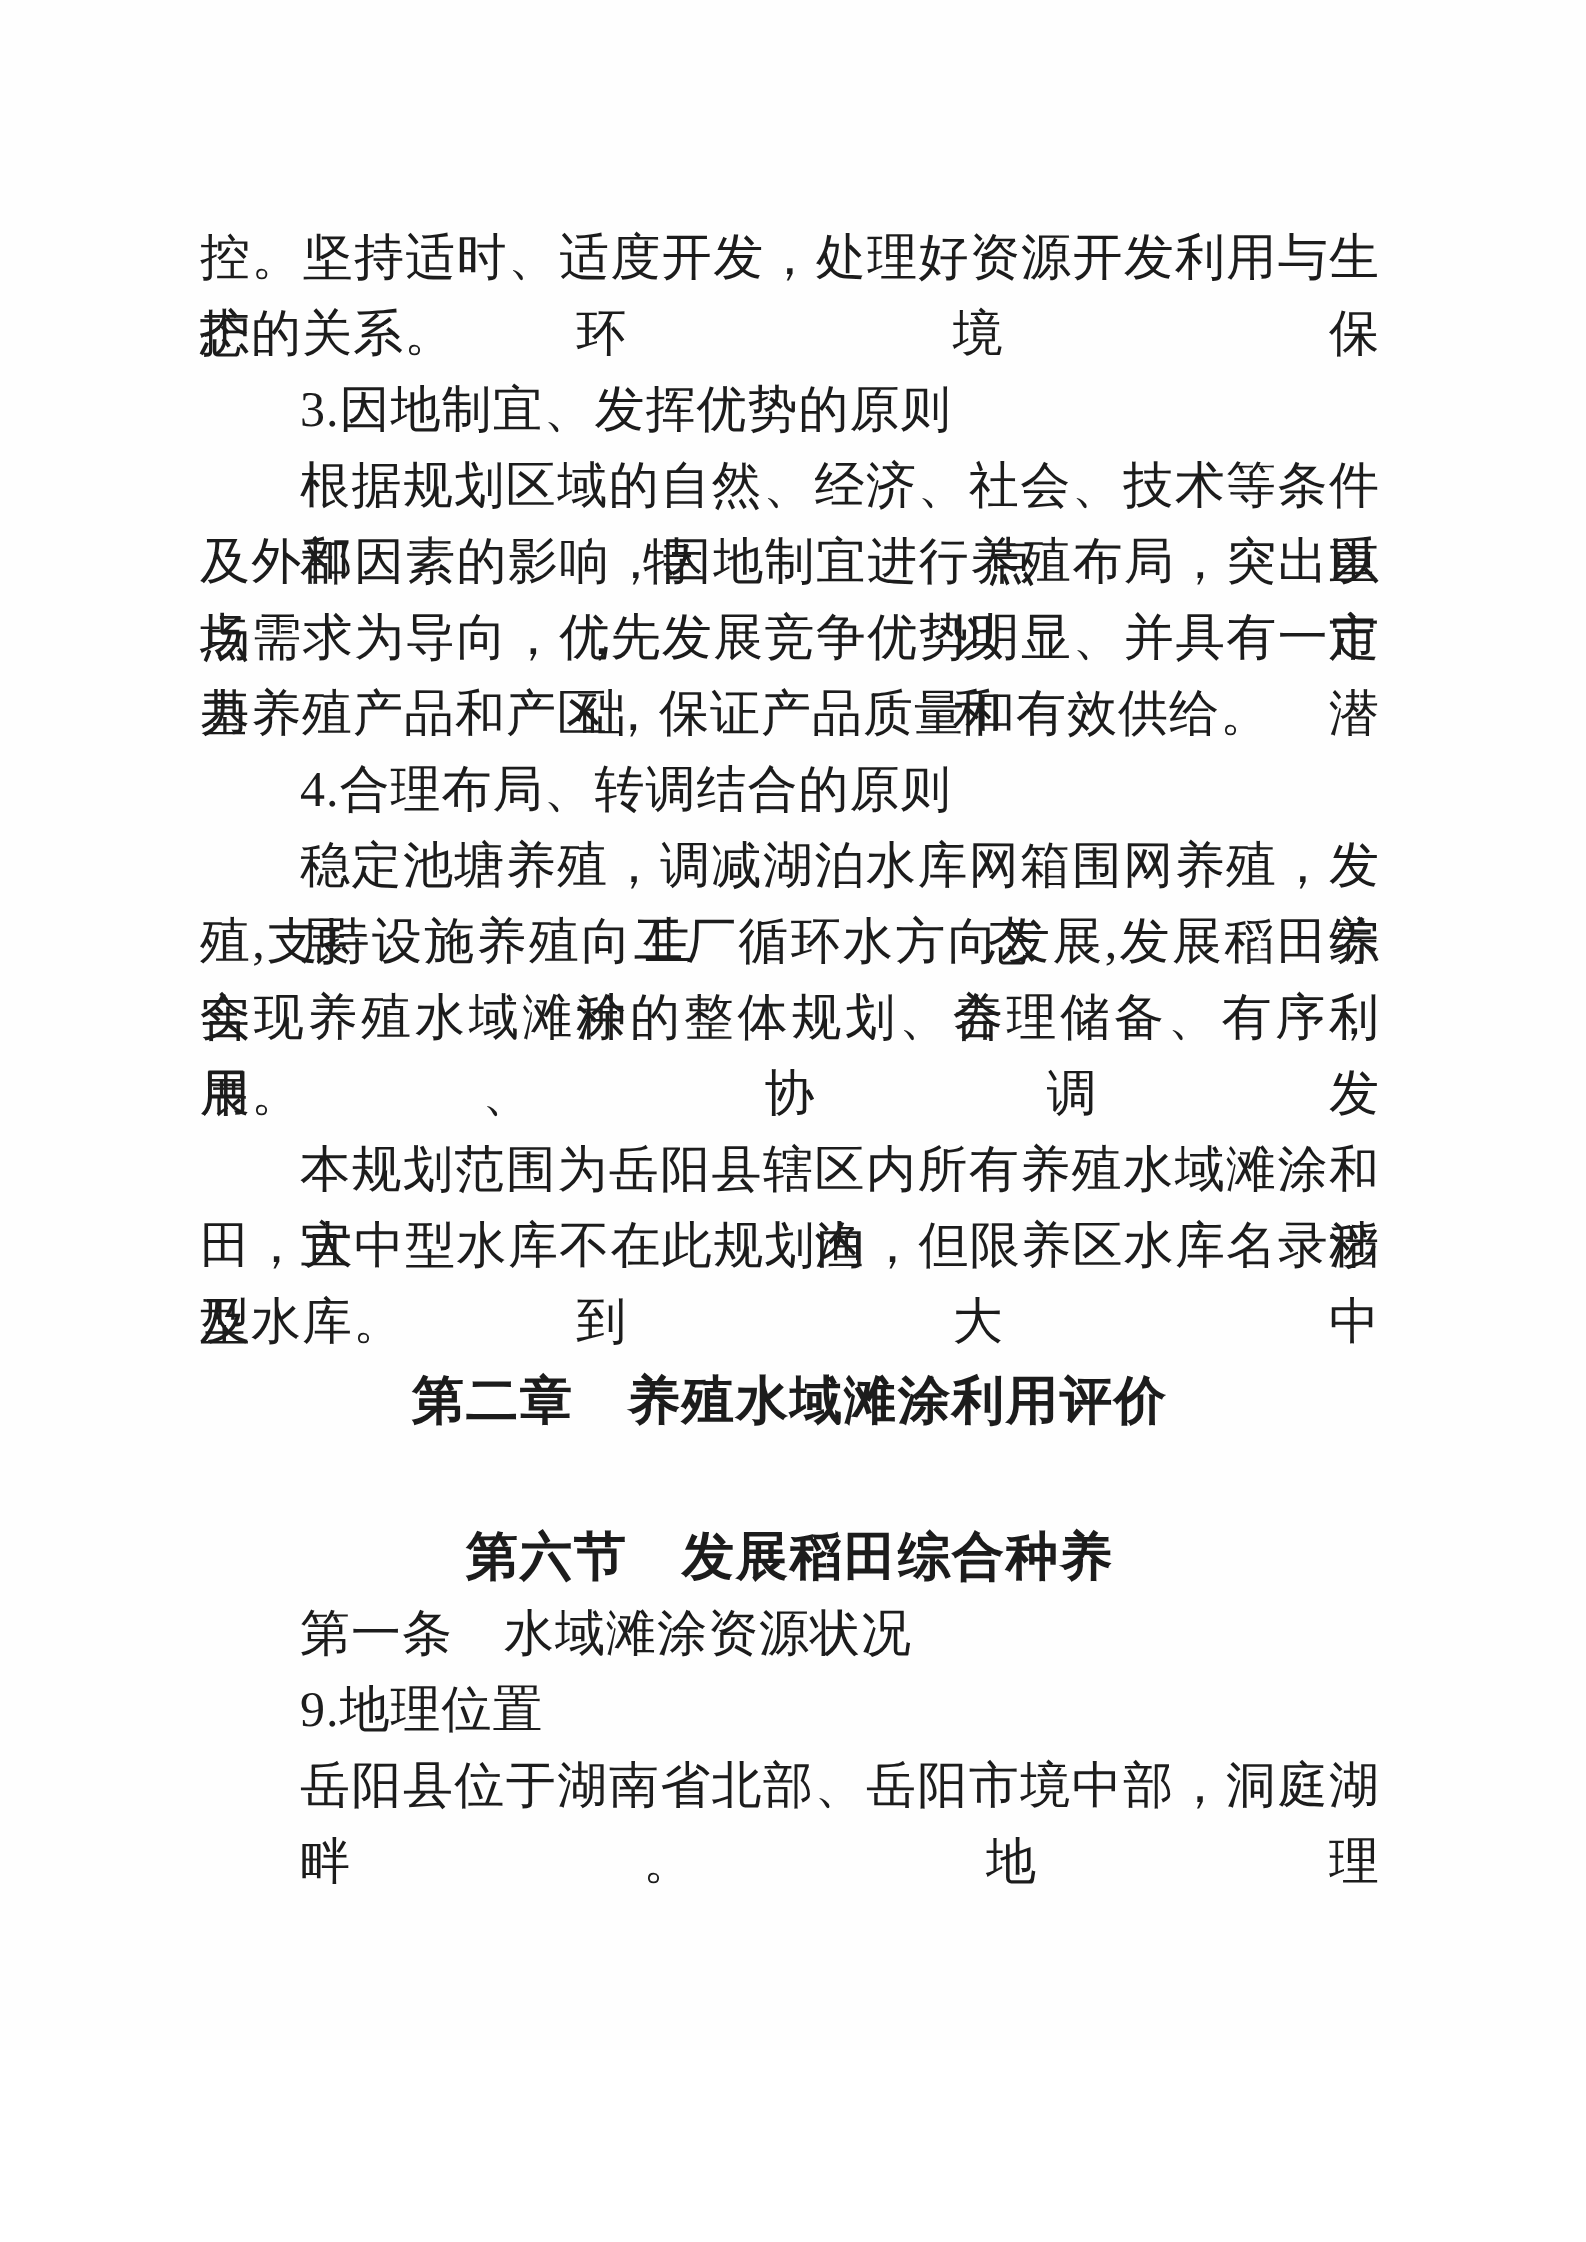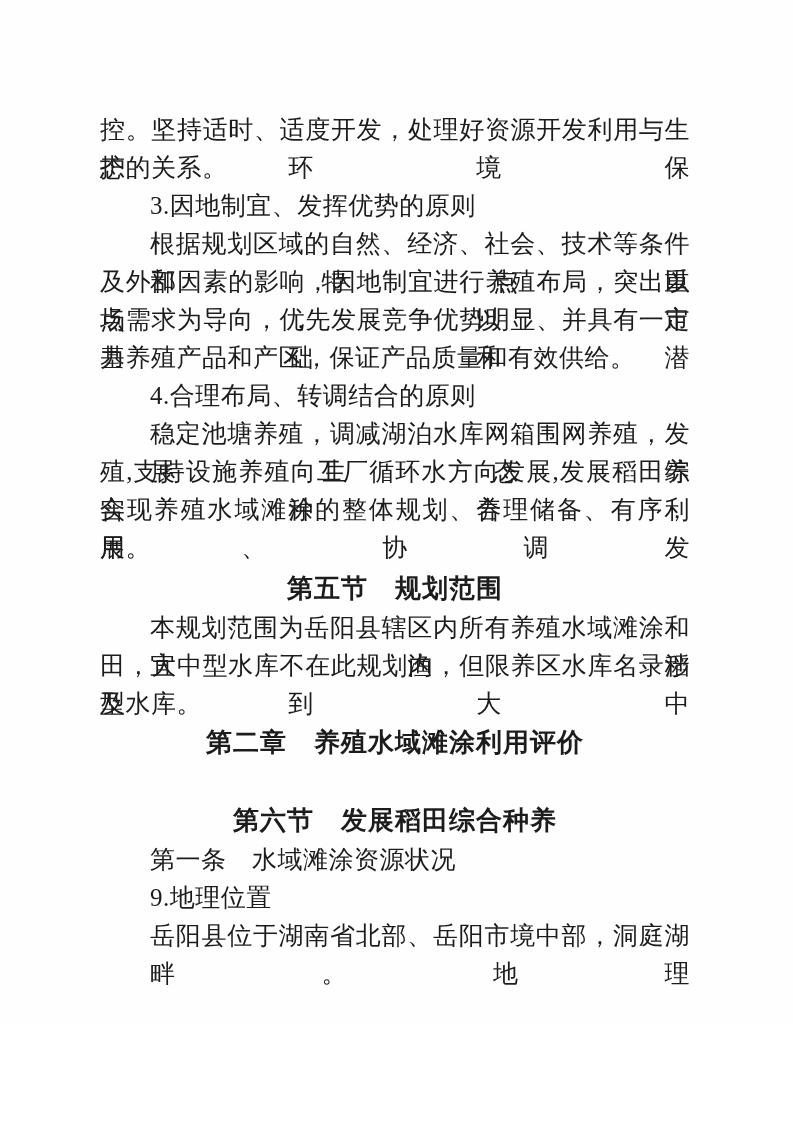--- a/index.html
+++ b/index.html
@@ -76,21 +76,20 @@
       <div class="line indent">3.因地制宜、发挥优势的原则</div>
       <div class="line indent fill">根据规划区域的自然、经济、社会、技术等条件和特点以</div>
       <div class="line fill">及外部因素的影响，因地制宜进行养殖布局，突出重点，以市</div>
       <div class="line fill">场需求为导向，优先发展竞争优势明显、并具有一定基础和潜</div>
       <div class="line">力养殖产品和产区，保证产品质量和有效供给。</div>
       <div class="line indent">4.合理布局、转调结合的原则</div>
       <div class="line indent fill">稳定池塘养殖，调减湖泊水库网箱围网养殖，发展生态养</div>
       <div class="line fill">殖,支持设施养殖向工厂循环水方向发展,发展稻田综合种养，</div>
       <div class="line fill">实现养殖水域滩涂的整体规划、合理储备、有序利用、协调发</div>
       <div class="line">展。</div>
-      <div class="line heading h-section">第五节　规划范围</div>
       <div class="line indent fill">本规划范围为岳阳县辖区内所有养殖水域滩涂和宜渔稻</div>
       <div class="line fill">田，大中型水库不在此规划内，但限养区水库名录涉及到大中</div>
       <div class="line">型水库。</div>
       <div class="line heading h-chapter">第二章　养殖水域滩涂利用评价</div>
       <div class="line heading h-section2">第六节　发展稻田综合种养</div>
       <div class="line indent">第一条　水域滩涂资源状况</div>
       <div class="line indent">9.地理位置</div>
       <div class="line indent fill">岳阳县位于湖南省北部、岳阳市境中部，洞庭湖畔。地理</div>
     </main>
   <div class="page-number">– 8 –</div>

